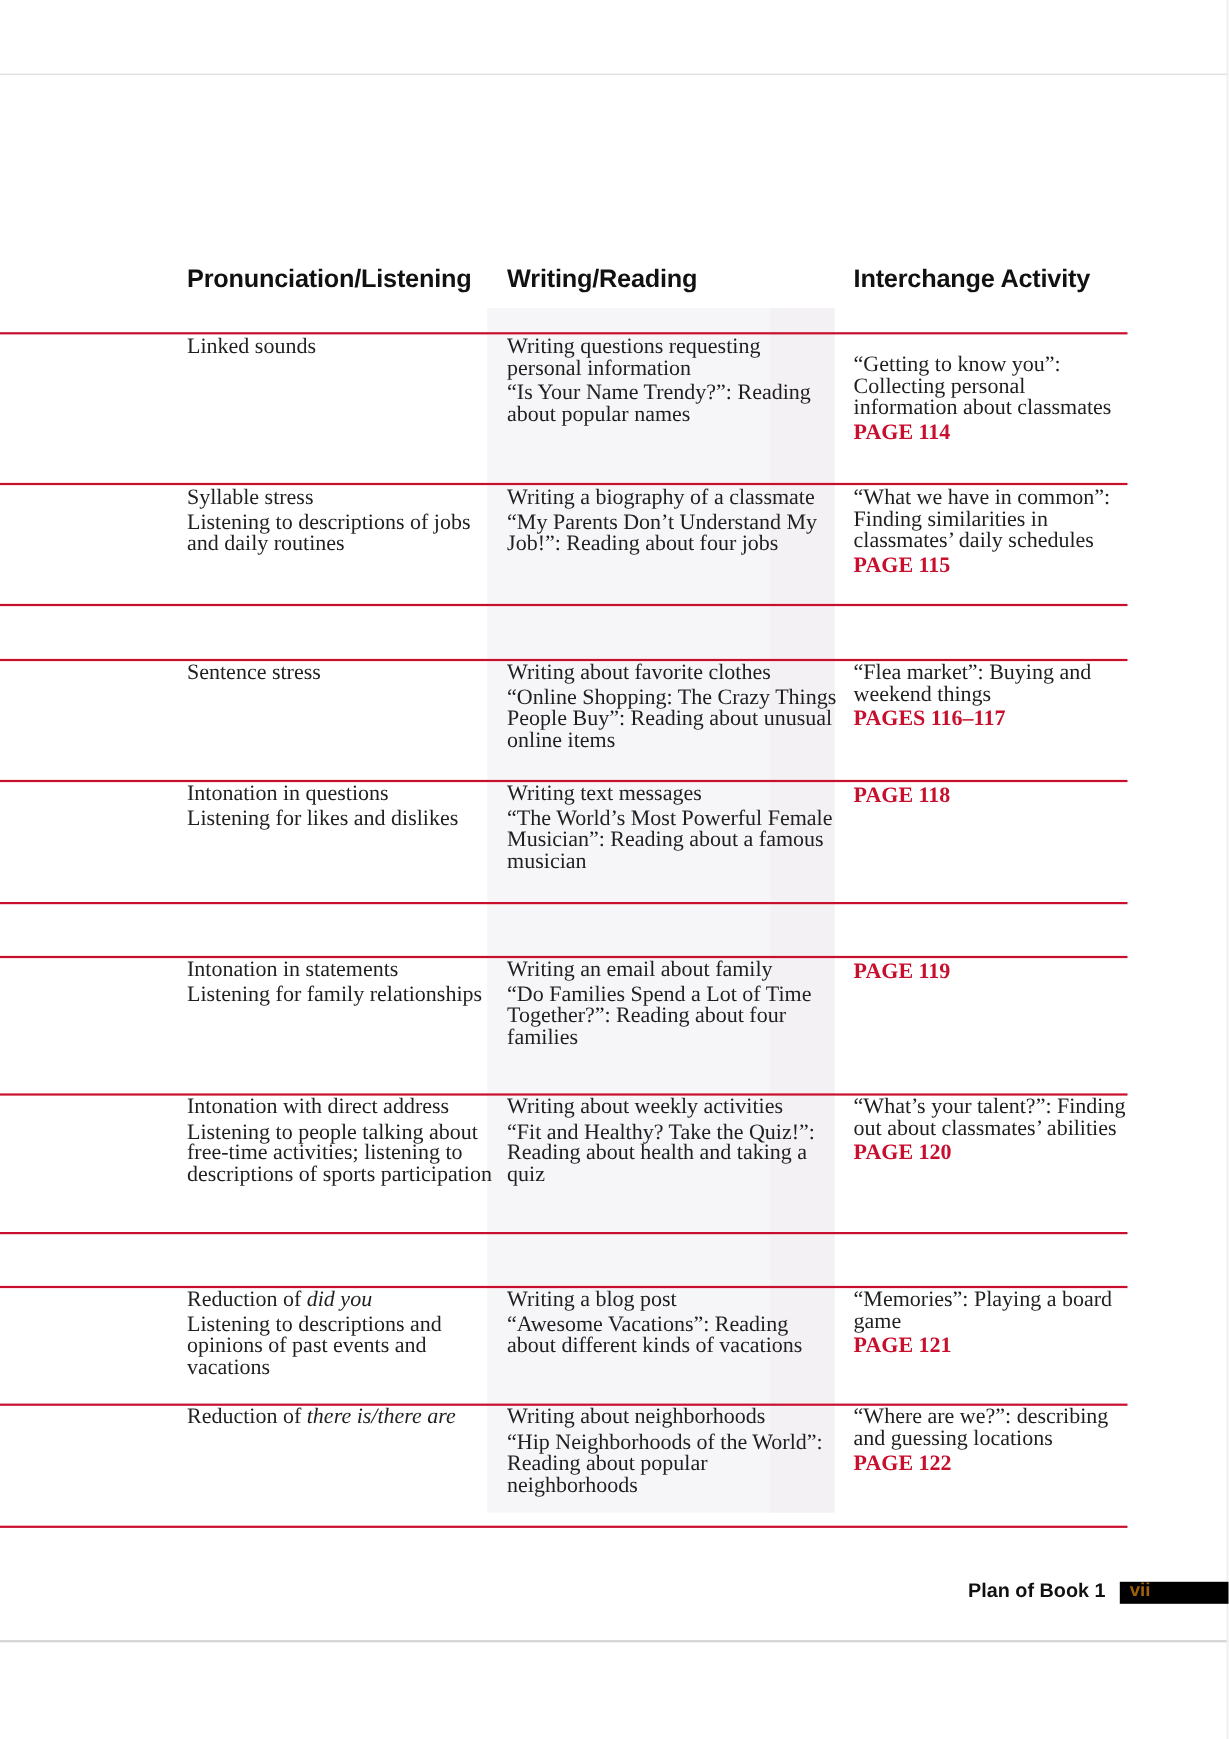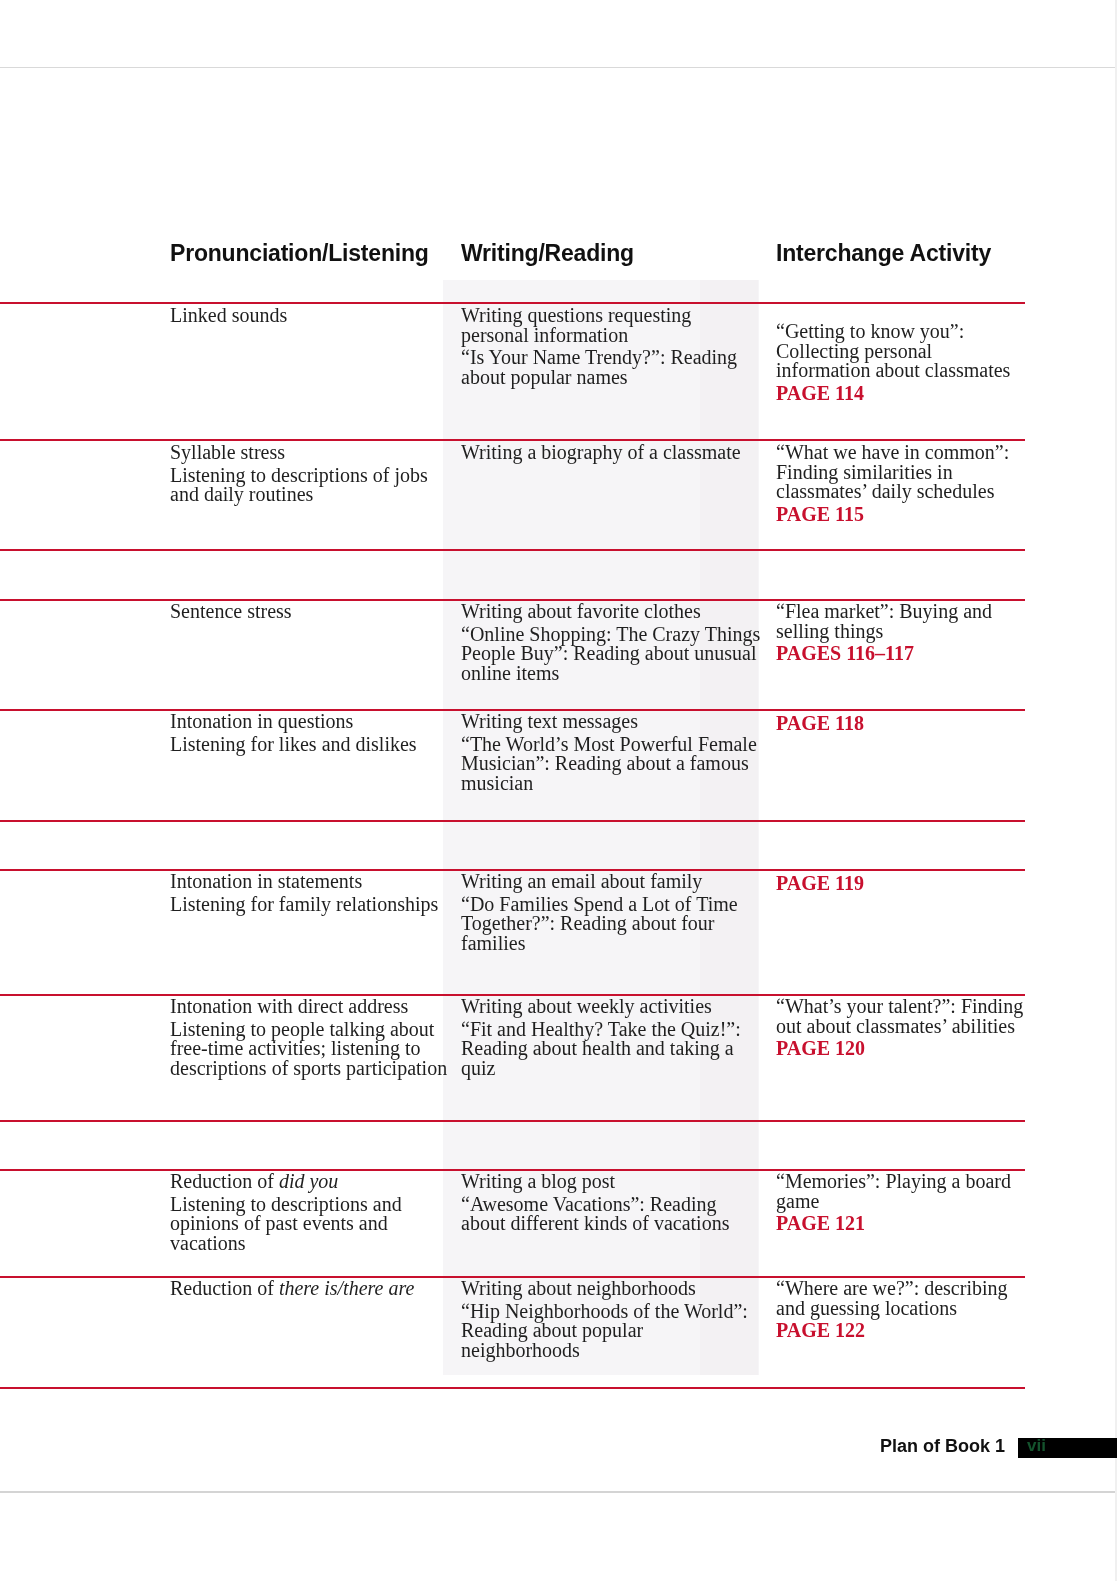--- a/index.html
+++ b/index.html
@@ -23,21 +23,21 @@
     .cell { position: absolute; font-size: 20px; line-height: 19.5px; color: #1f1f1f; font-family: Liberation Serif, serif; }
     .cell.c1 { left: 170px; width: 280px; }
     .cell.c2 { left: 461px; width: 300px; }
     .cell.c3 { left: 776px; width: 255px; }
     .cell p { margin-bottom: 3px; }
     .cell .page { color: #c8102e; font-weight: bold; margin-top: 2px; }
     .cell em { font-style: italic; }
 
     .footer-title { position: absolute; left: 880px; top: 1436px; font-size: 18px; font-weight: bold; color: #111; white-space: nowrap; }
     .footer-bar { position: absolute; left: 1018px; top: 1438px; width: 99px; height: 20px; background: #000; }
-    .footer-num { position: absolute; left: 1027px; top: 1436px; font-size: 17px; font-weight: bold; color: #14532d; }
+    .footer-num { position: absolute; left: 1027px; top: 1436px; font-size: 17px; font-weight: bold; color: #a16207; }
   </style>
 </head>
 <body>
 
 <div class="scan-line-top"></div>
 <div class="scan-line-bottom"></div>
 <div class="right-edge"></div>
 
 <div class="shade-band"></div>
 <div class="shade-band-2"></div>
@@ -70,35 +70,36 @@
   <p>“Getting to know you”: Collecting personal information about classmates</p>
   <p class="page">PAGE 114</p>
 </div>
 
 <div class="cell c1" style="top:443px">
   <p>Syllable stress</p>
   <p>Listening to descriptions of jobs and daily routines</p>
 </div>
 <div class="cell c2" style="top:443px">
   <p>Writing a biography of a classmate</p>
+  <p>“My Parents Don’t Understand My Job!”: Reading about four jobs</p>
 </div>
 <div class="cell c3" style="top:443px">
   <p>“What we have in common”: Finding similarities in classmates’ daily schedules</p>
   <p class="page">PAGE 115</p>
 </div>
 
 <div class="cell c1" style="top:602px">
   <p>Sentence stress</p>
 </div>
 <div class="cell c2" style="top:602px">
   <p>Writing about favorite clothes</p>
   <p>“Online Shopping: The Crazy Things People Buy”: Reading about unusual online items</p>
 </div>
 <div class="cell c3" style="top:602px">
-  <p>“Flea market”: Buying and selling things</p>
+  <p>“Flea market”: Buying and weekend things</p>
   <p class="page">PAGES 116–117</p>
 </div>
 
 <div class="cell c1" style="top:712px">
   <p>Intonation in questions</p>
   <p>Listening for likes and dislikes</p>
 </div>
 <div class="cell c2" style="top:712px">
   <p>Writing text messages</p>
   <p>“The World’s Most Powerful Female Musician”: Reading about a famous musician</p>

